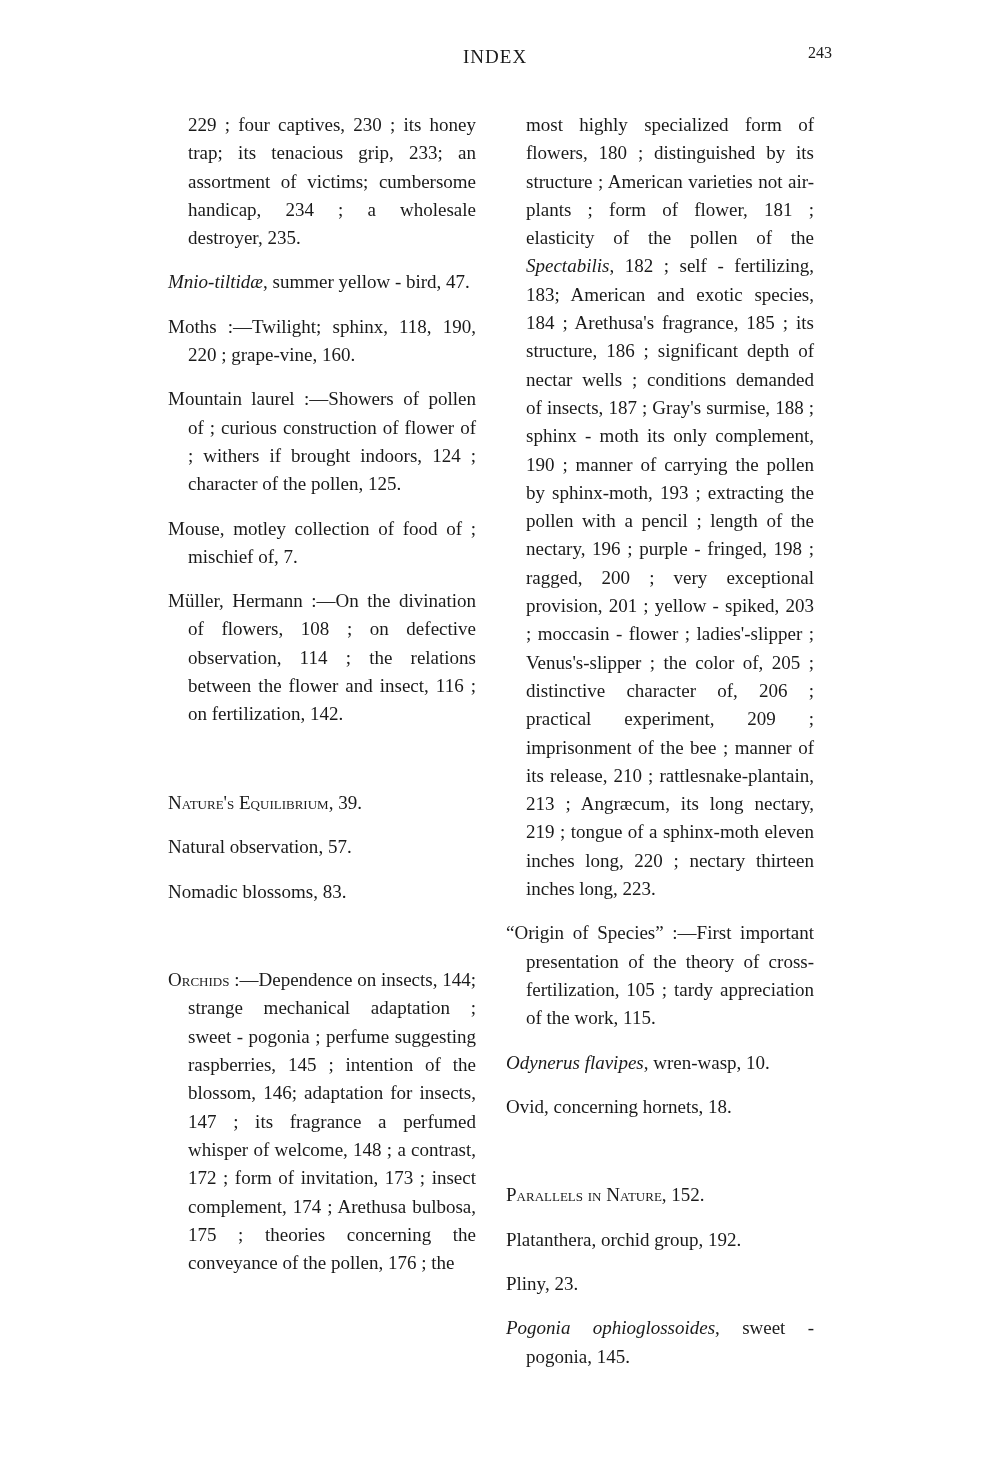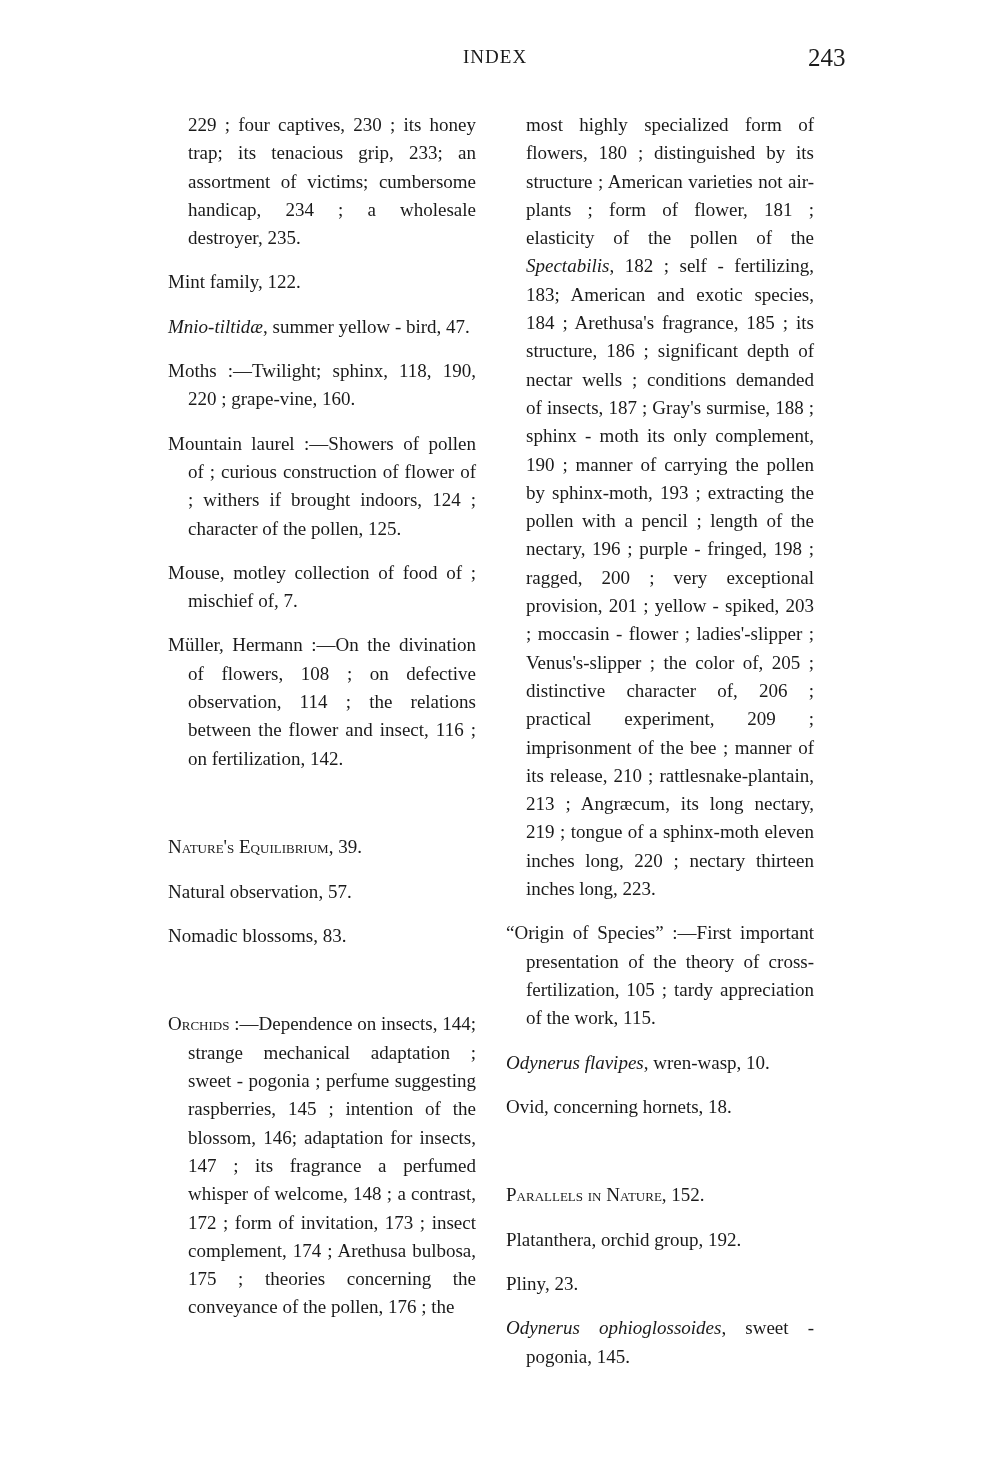--- a/index.html
+++ b/index.html
@@ -1,41 +1,40 @@
 <!DOCTYPE html>
 <html><head>
 <meta charset="utf-8">
 <style>
   html, body { margin: 0; padding: 0; background: #ffffff; }
   body { width: 1000px; height: 1480px; position: relative; overflow: hidden;
          font-family: "Liberation Serif", "DejaVu Serif", serif; color: #1a1a1a; }
   .running-head { position: absolute; top: 44px; left: 0; width: 912px; height: 30px; }
   .running-title { position: absolute; left: 463px; top: 2px; font-size: 19px; letter-spacing: 1px; }
-  .page-number { position: absolute; left: 808px; top: 0px; font-size: 25px; }
+  .page-number { position: absolute; left: 808px; top: 0px; font-size: 16px; }
   .column { position: absolute; top: 95px; width: 340px; font-size: 19px; line-height: 28.3px; }
   .col-left { left: 152px; }
   .col-right { left: 490px; }
   .entry { padding-left: 20px; text-indent: -20px; text-align: justify; margin: 16px; }
   .entry.cont { padding-left: 20px; text-indent: 0; }
   .gap { height: 28.3px; }
   .sc { font-variant: small-caps; }
   .it { font-style: italic; }
 </style>
 </head>
 <body>
 
 <div class="running-head">
   <span class="running-title">INDEX</span>
   <span class="page-number">243</span>
 </div>
 
 <div class="column col-left">
   <p class="entry cont"><span>229 ; four captives, 230 ; its honey trap; its tenacious grip, 233; an assortment of victims; cumbersome handicap, 234 ; a wholesale destroyer, 235.</span></p>
 
-  <p class="entry"><span>Mint family</span><span>, 122.</span></p>
   <p class="entry"><span class="it">Mnio-tiltidæ</span><span>, summer yellow - bird, 47.</span></p>
   <p class="entry"><span>Moths</span><span> :—Twilight; sphinx, 118, 190, 220 ; grape-vine, 160.</span></p>
   <p class="entry"><span>Mountain laurel</span><span> :—Showers of pollen of ; curious construction of flower of ; withers if brought indoors, 124 ; character of the pollen, 125.</span></p>
   <p class="entry"><span>Mouse</span><span>, motley collection of food of ; mischief of, 7.</span></p>
   <p class="entry"><span>Müller, Hermann</span><span> :—On the divination of flowers, 108 ; on defective observation, 114 ; the relations between the flower and insect, 116 ; on fertilization, 142.</span></p>
 
   <div class="gap"></div>
 
   <p class="entry"><span class="sc">Nature's Equilibrium</span><span>, 39.</span></p>
   <p class="entry"><span>Natural observation</span><span>, 57.</span></p>
@@ -51,14 +50,14 @@
 
   <p class="entry"><span>“Origin of Species”</span><span> :—First important presentation of the theory of cross-fertilization, 105 ; tardy appreciation of the work, 115.</span></p>
   <p class="entry"><span class="it">Odynerus flavipes</span><span>, wren-wasp, 10.</span></p>
   <p class="entry"><span>Ovid</span><span>, concerning hornets, 18.</span></p>
 
   <div class="gap"></div>
 
   <p class="entry"><span class="sc">Parallels in Nature</span><span>, 152.</span></p>
   <p class="entry"><span>Platanthera</span><span>, orchid group, 192.</span></p>
   <p class="entry"><span>Pliny</span><span>, 23.</span></p>
-  <p class="entry"><span class="it">Odynerus ophioglossoides</span><span>, sweet - pogonia, 145.</span></p>
+  <p class="entry"><span class="it">Pogonia ophioglossoides</span><span>, sweet - pogonia, 145.</span></p>
 </div>
 
 </body></html>

